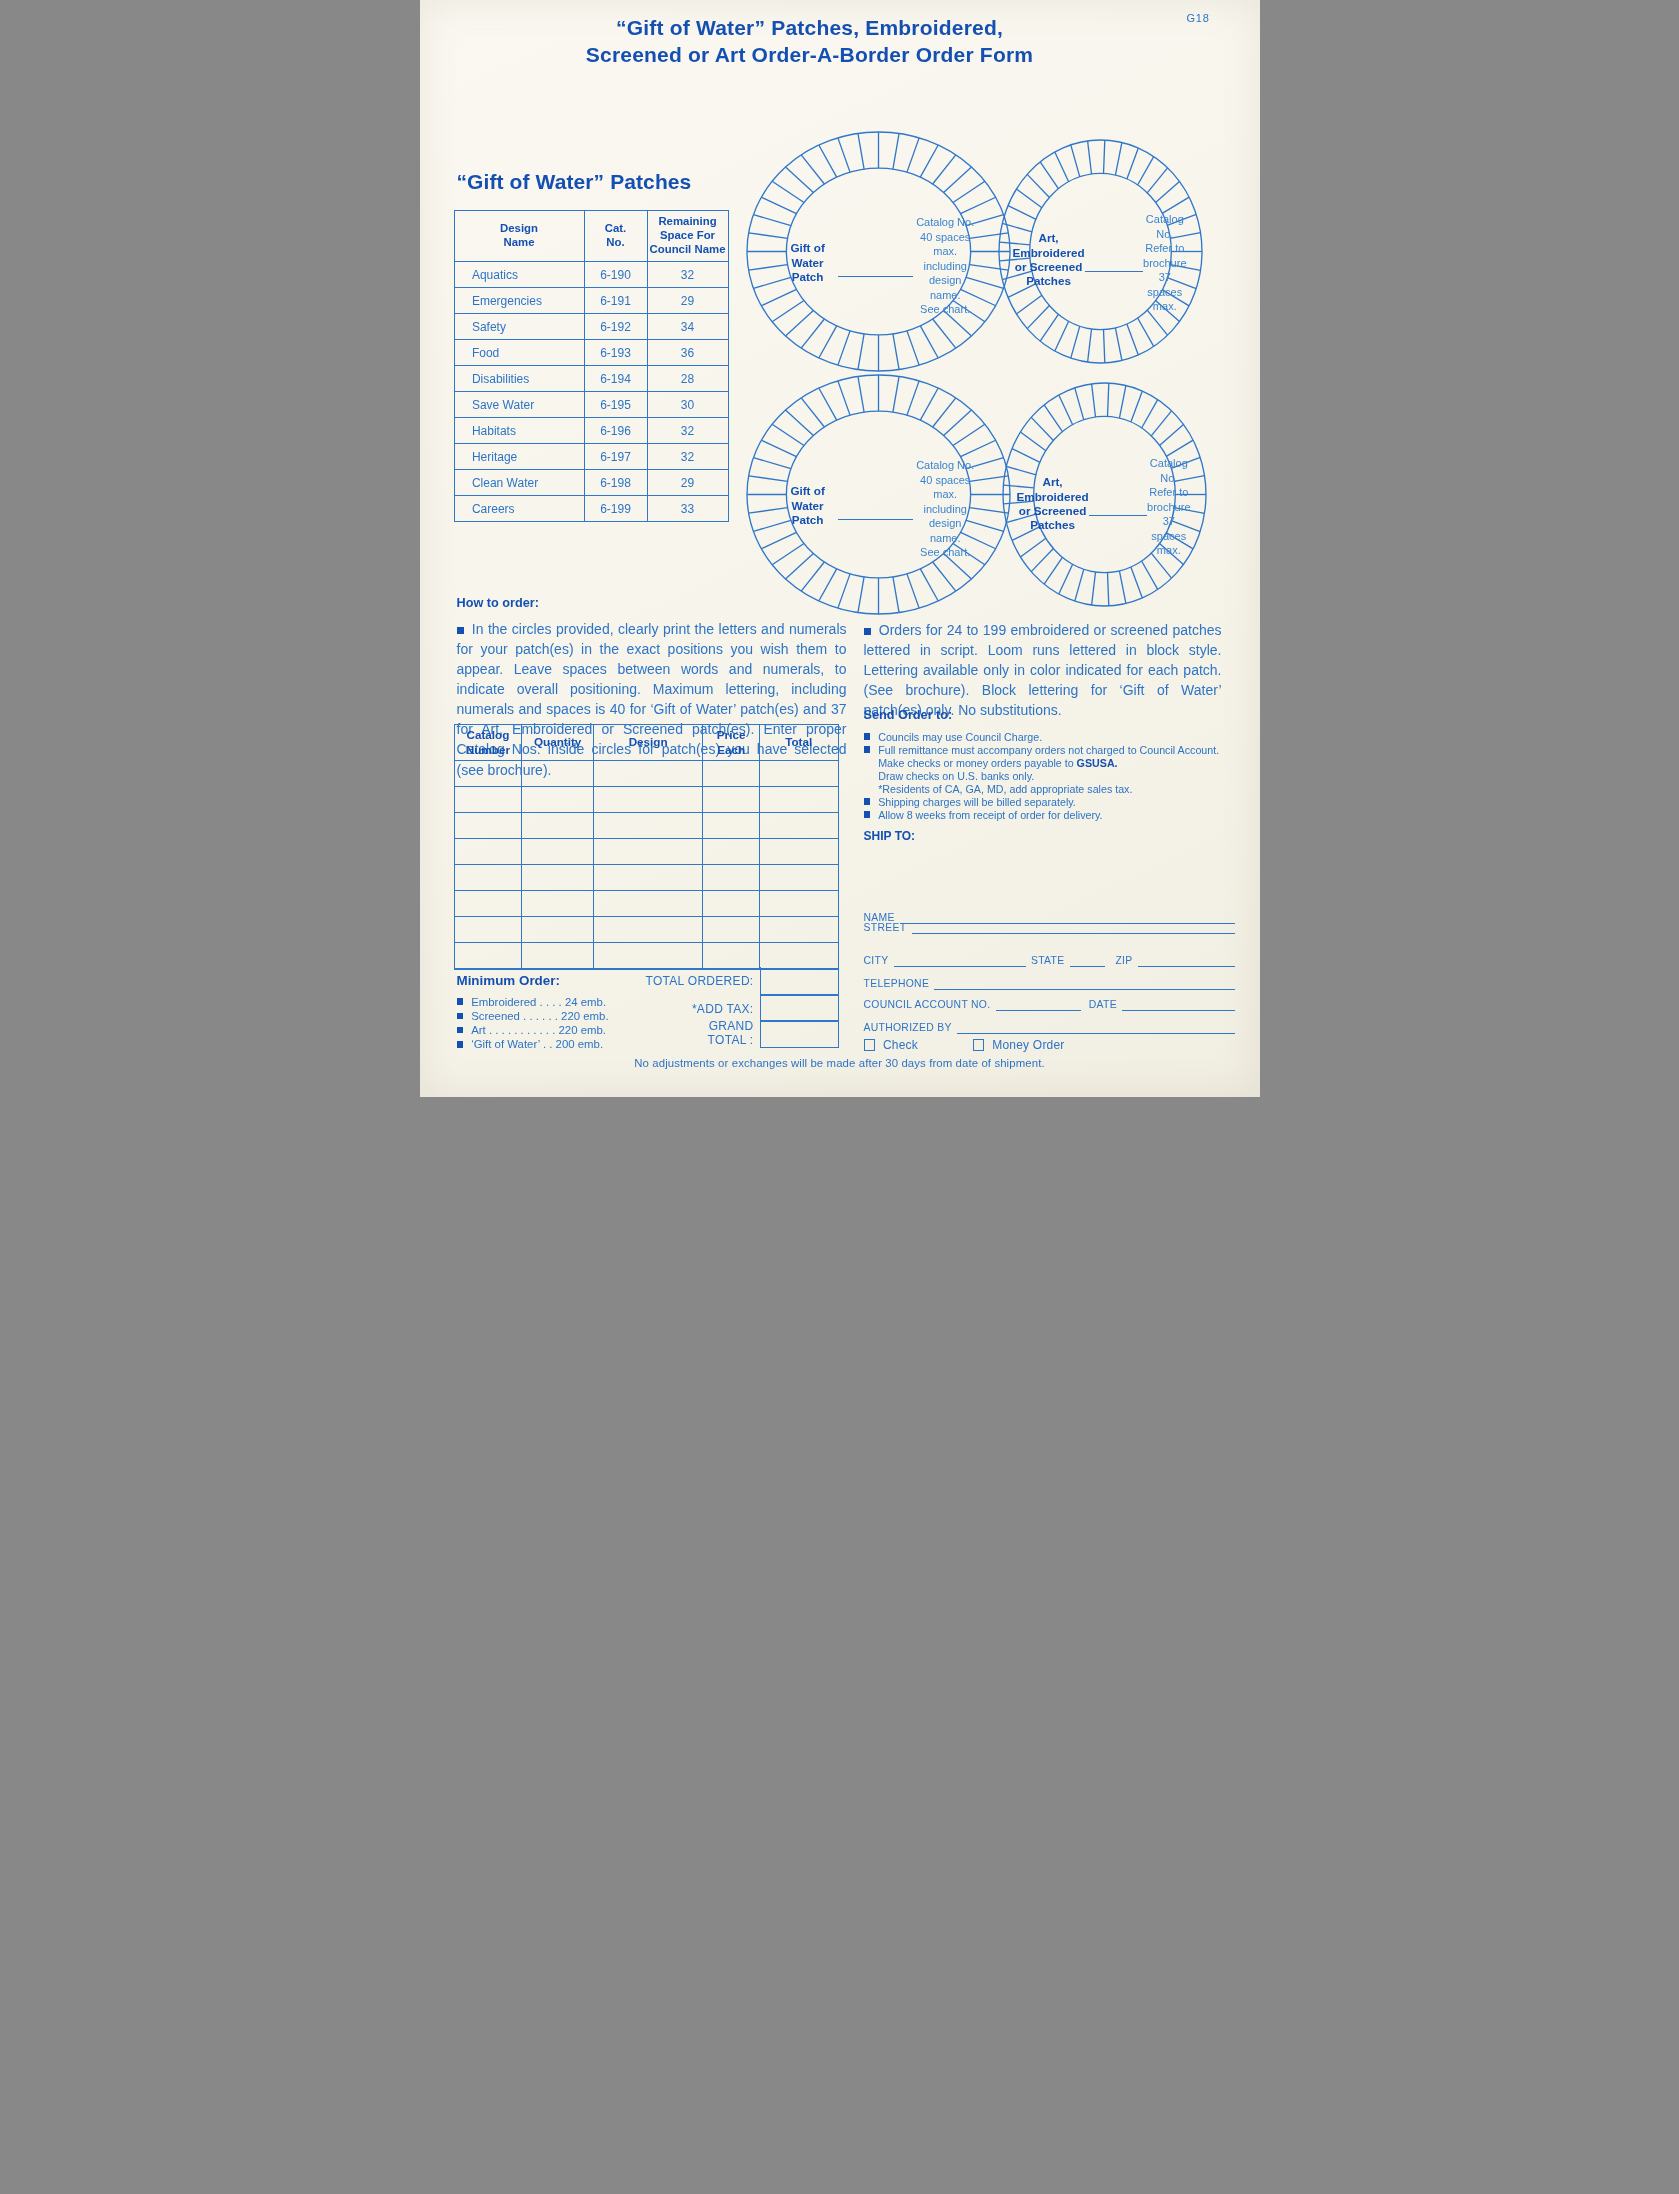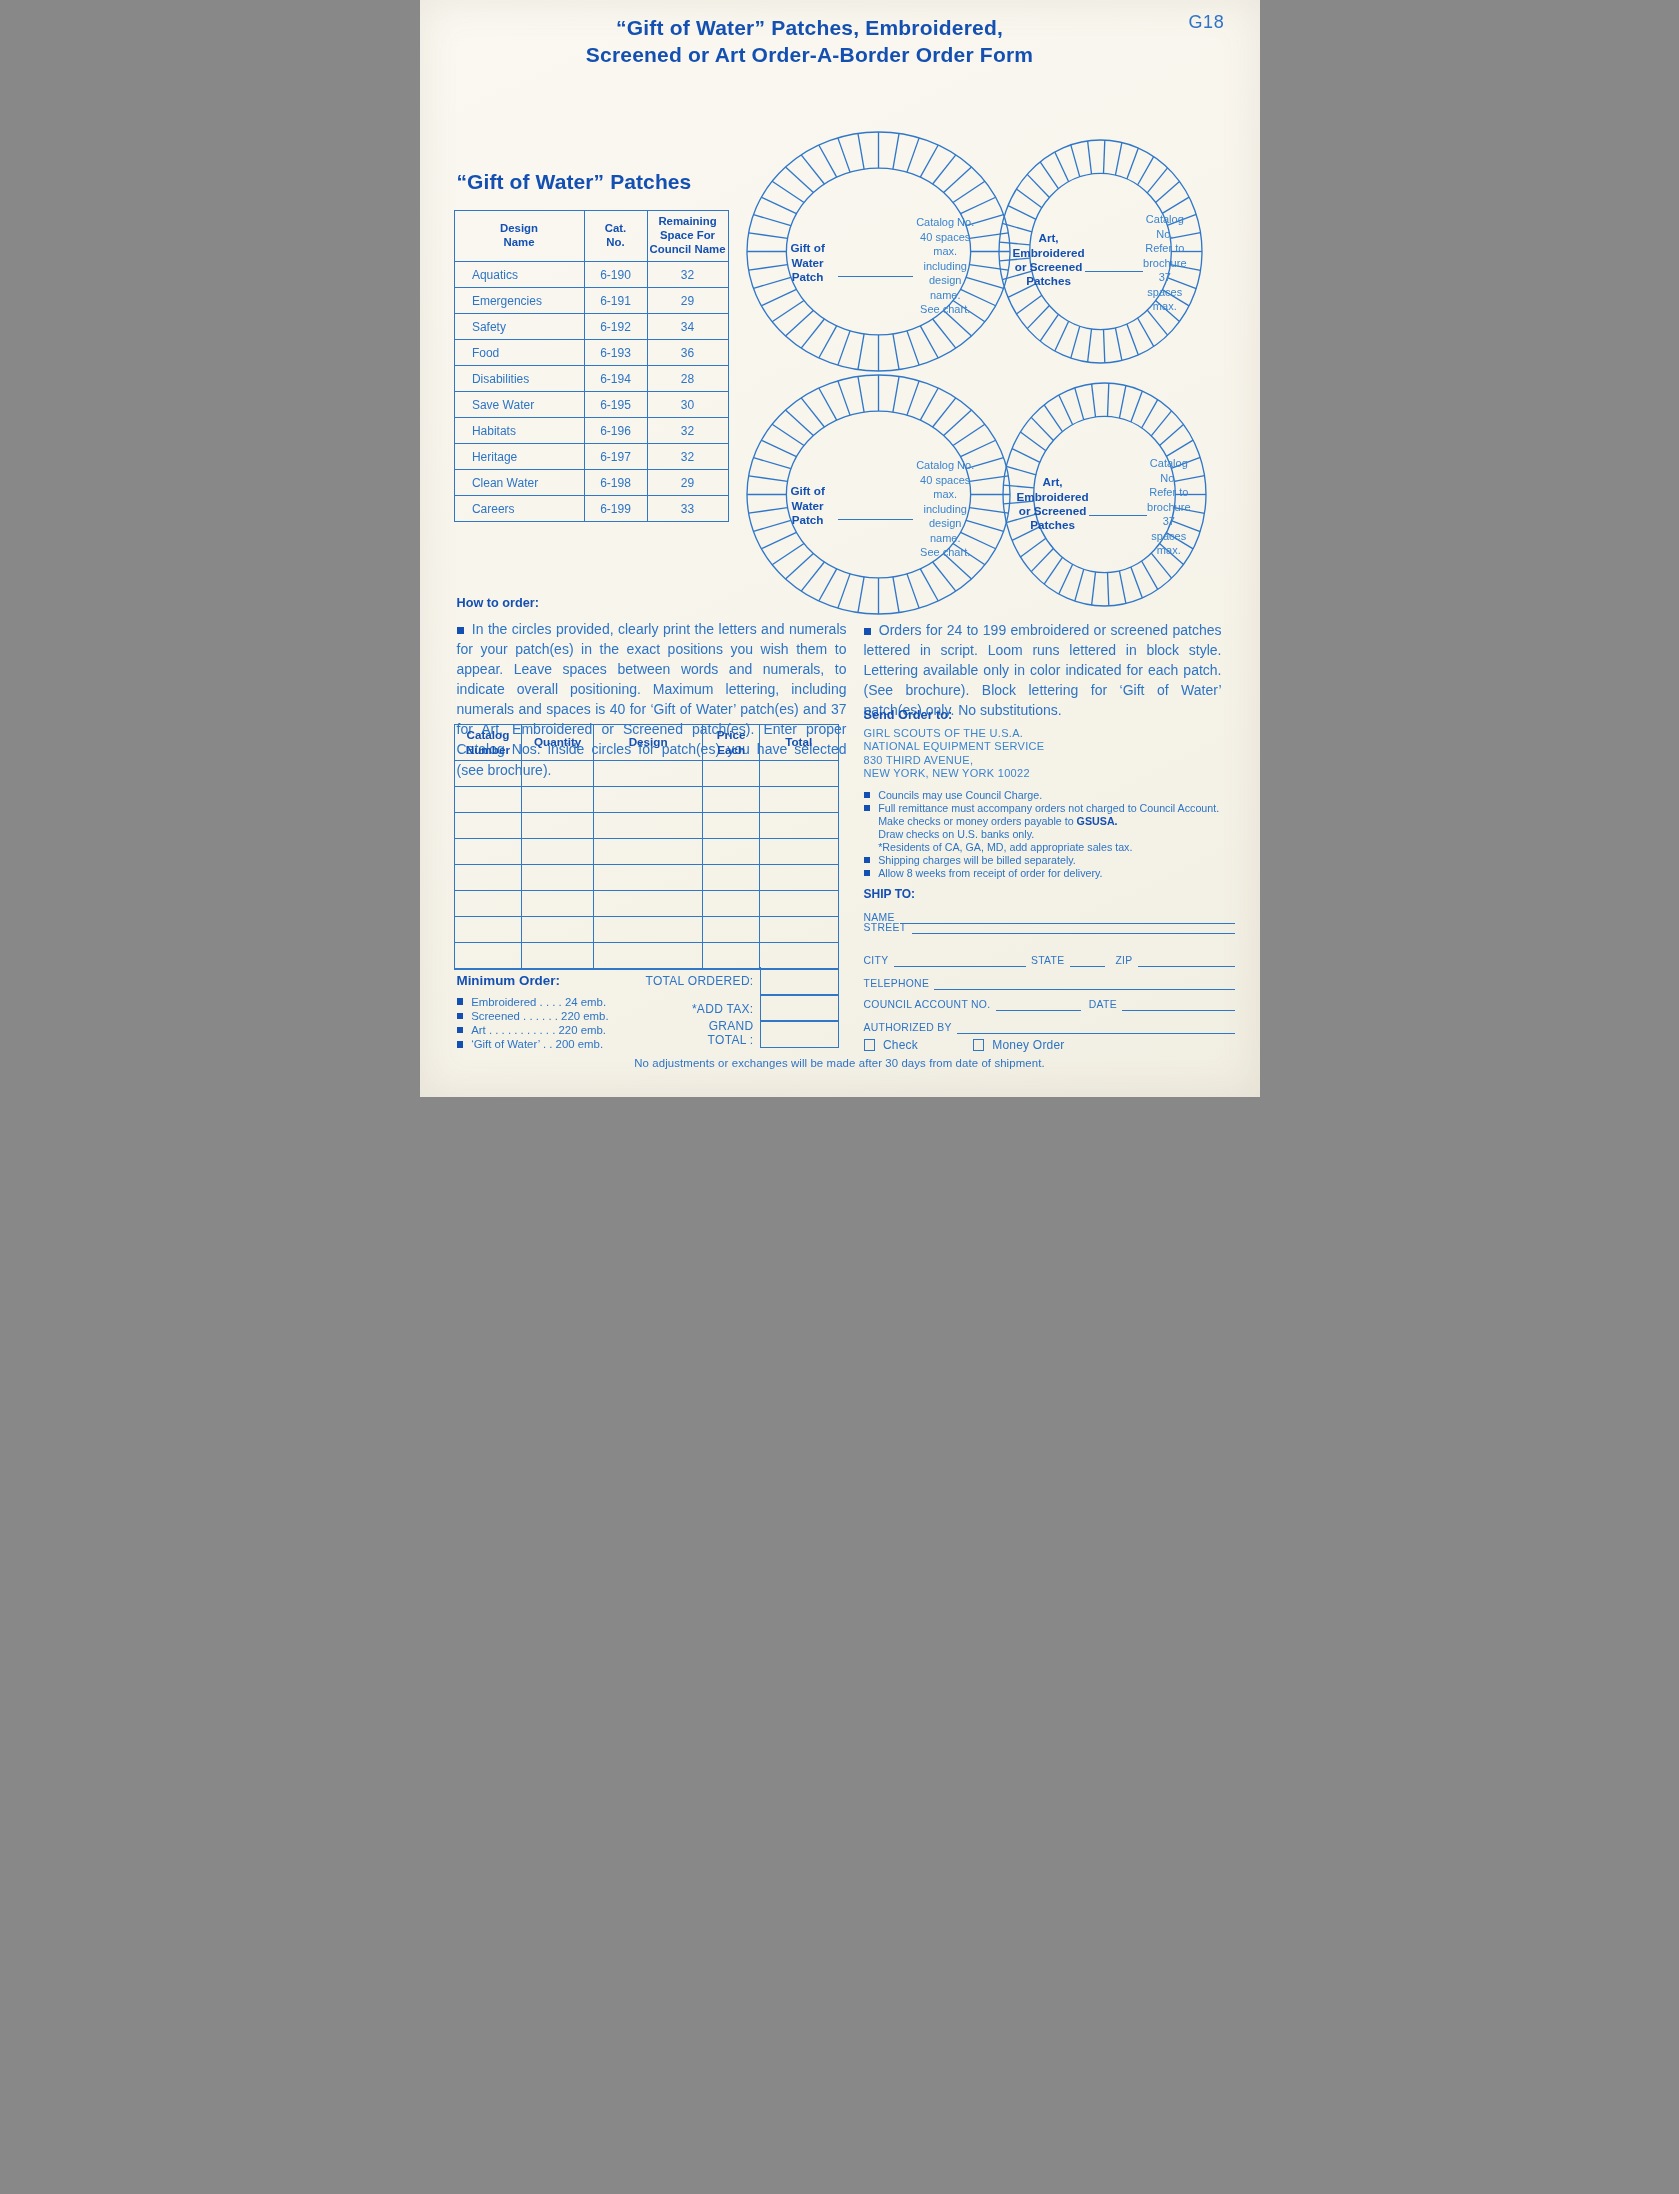--- a/index.html
+++ b/index.html
@@ -14,21 +14,21 @@
   body{font-family:"Liberation Sans","DejaVu Sans",sans-serif;}
   .page{
     position:relative;width:840px;height:1097px;margin:0 auto;
     background:linear-gradient(155deg,#faf8f1 0%,#f7f4eb 55%,#f1eee2 100%);
     overflow:hidden;color:var(--ink);
     box-shadow:inset 0 0 40px rgba(120,110,80,.12);
   }
   .abs{position:absolute;}
 
   
-  .g18{top:12px;right:35px;font-size:18px;color:#2d74c6;letter-spacing:0.7px;}
+  .g18{top:12px;right:50px;font-size:11px;color:#2d74c6;letter-spacing:0.7px;}
   .title{top:14.7px;left:0;right:60px;text-align:center;font-weight:bold;
          color:var(--ink-dark);font-size:21px;line-height:1.28;letter-spacing:0.2px;}
 
   
   .patch-heading{left:37px;top:170px;font-size:21px;font-weight:bold;color:var(--ink-dark);letter-spacing:0.1px;}
   table{border-collapse:collapse;padding-left:24px;}
   .patch-table{left:34px;top:210px;}
   .patch-table table{width:275px;}
   .patch-table th,.patch-table td{border:1.6px solid var(--line);}
   .patch-table th{height:51px;font-size:11.4px;line-height:1.22;color:var(--ink-dark);font-weight:bold;text-align:center;vertical-align:middle;}
@@ -533,26 +533,20 @@
         </li>
         <li>
           <span class="sq"></span>
           <span>‘Gift of Water’ . . 200 emb.</span>
         </li>
       </ul>
   </div>
 
   <div class="abs right-col">
     <div class="so-heading">Send Order to:</div>
-    <div class="address">
-      <div>GIRL SCOUTS OF THE U.S.A.</div>
-      <div>NATIONAL EQUIPMENT SERVICE</div>
-      <div>830 THIRD AVENUE,</div>
-      <div>NEW YORK, NEW YORK 10022</div>
-    </div>
     <ul class="so-bullets">
         <li>
           <span class="sq"></span>
           <span>Councils may use Council Charge.</span>
         </li>
         <li>
           <span class="sq"></span>
           <span>Full remittance must accompany orders not charged to Council Account.</span>
         </li>
         <li>

